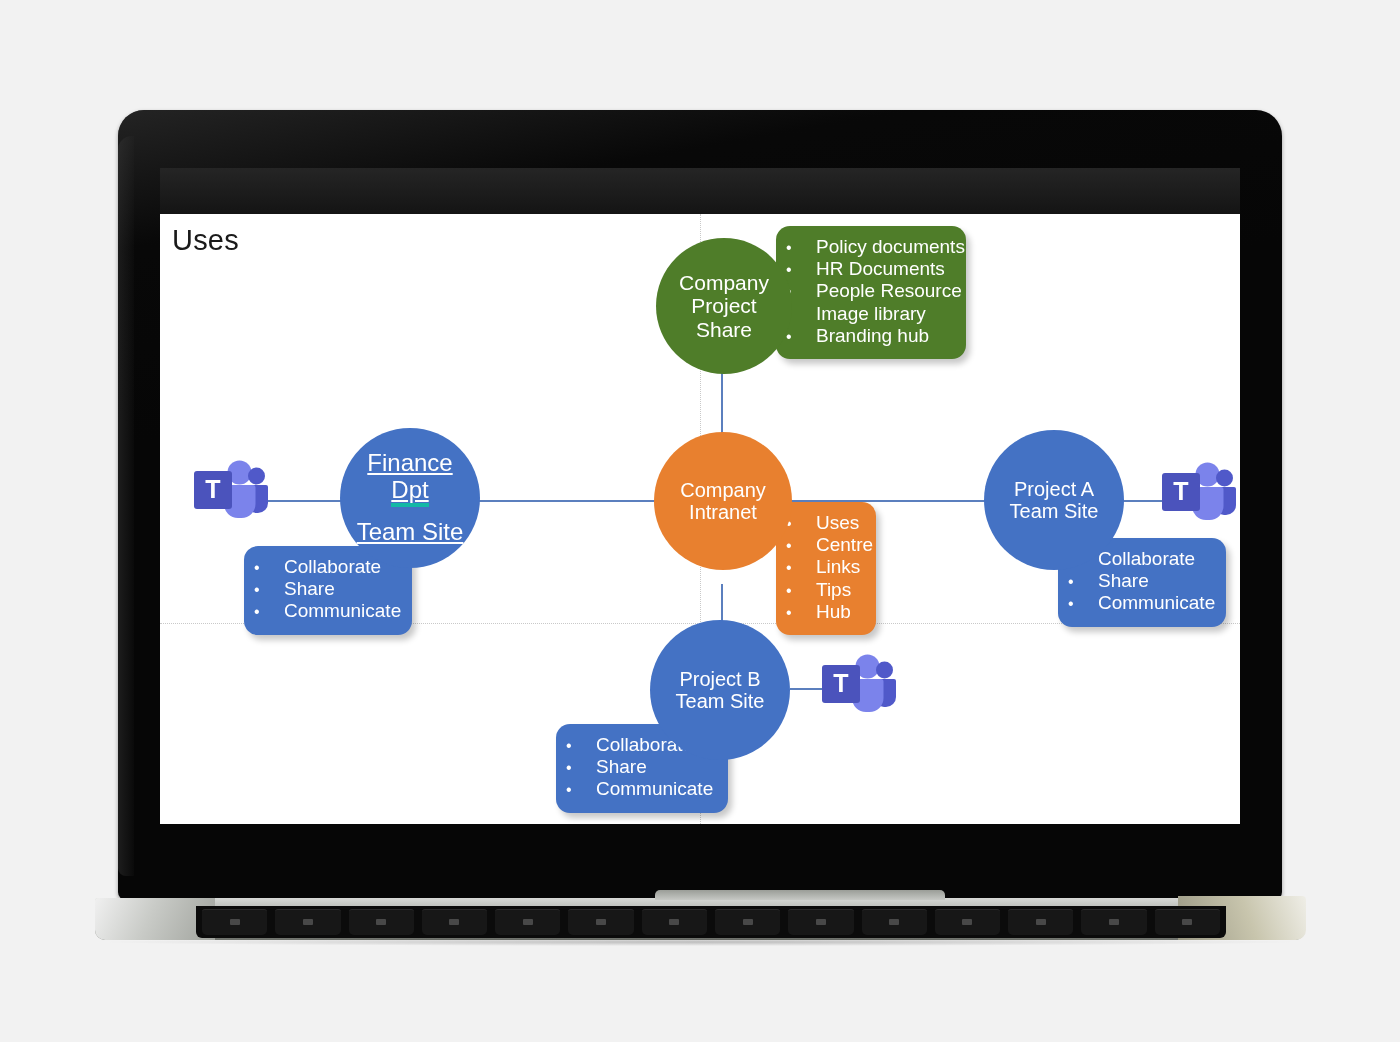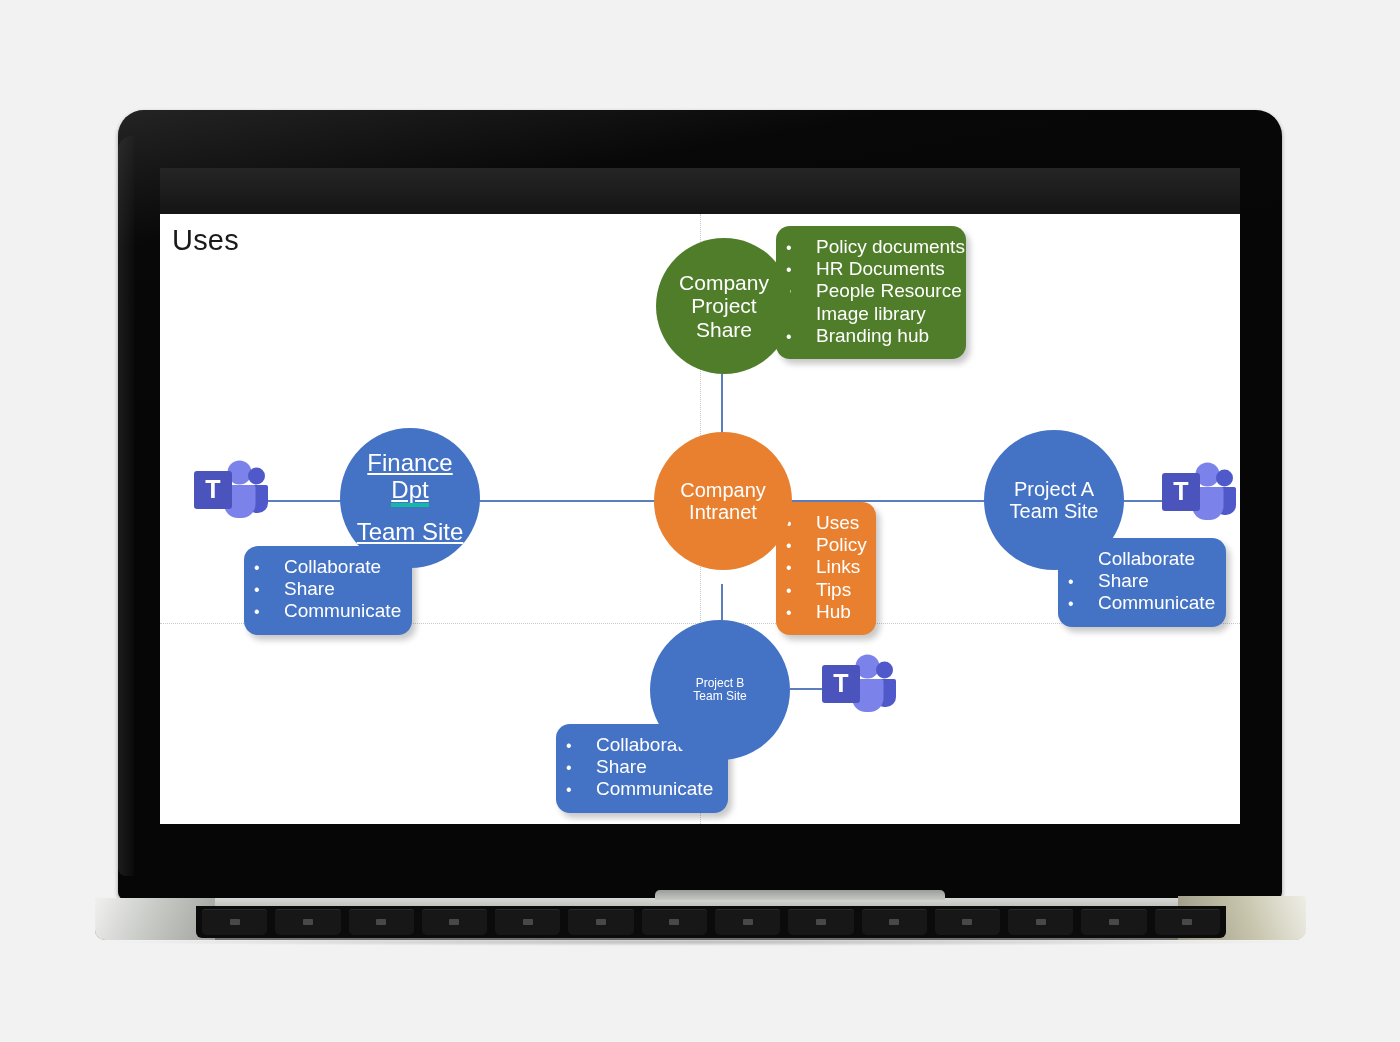--- a/index.html
+++ b/index.html
@@ -206,21 +206,21 @@
     </div>
 
     <div class="callout orange" style="left:616px; top:288px; width:100px;">
       <ul>
         <li>
             <span class="bu">•</span>
             <span class="tx">Uses</span>
           </li>
         <li>
             <span class="bu">•</span>
-            <span class="tx">Policy</span>
+            <span class="tx">Centre</span>
           </li>
         <li>
             <span class="bu">•</span>
             <span class="tx">Links</span>
           </li>
         <li>
             <span class="bu">•</span>
             <span class="tx">Tips</span>
           </li>
         <li>
@@ -307,21 +307,21 @@
         <li>
             <span class="bu">•</span>
             <span class="tx">Share</span>
           </li>
         <li>
             <span class="bu">•</span>
             <span class="tx">Communicate</span>
           </li>
       </ul>
     </div>
-    <div class="node blue" style="left:490px; top:406px; width:140px; height:140px; font-size:12px;">
+    <div class="node blue" style="left:490px; top:406px; width:140px; height:140px; font-size:20px;">
       <span class="ln">Project B</span>
       <span class="ln">Team Site</span>
     </div>
     <div class="teams" style="left:660px; top:440px;">
       <svg width="76" height="62" viewBox="0 0 76 62">
         <circle cx="47.5" cy="12.5" r="12" fill="#7b83eb"></circle>
         <circle cx="64.5" cy="16" r="8.5" fill="#5059c9"></circle>
         <path d="M58 25h16a2 2 0 0 1 2 2v16a10 10 0 0 1-10 10h-2a10 10 0 0 1-10-10V27a2 2 0 0 1 2-2z" fill="#5059c9"></path>
         <path d="M33 25h28a2.5 2.5 0 0 1 2.5 2.5V44a14 14 0 0 1-14 14h-3.5a14 14 0 0 1-14-14V27.5A2.5 2.5 0 0 1 33 25z" fill="#7b83eb"></path>
         <rect x="2" y="11" width="38" height="38" rx="3" fill="#4b53bc"></rect>

